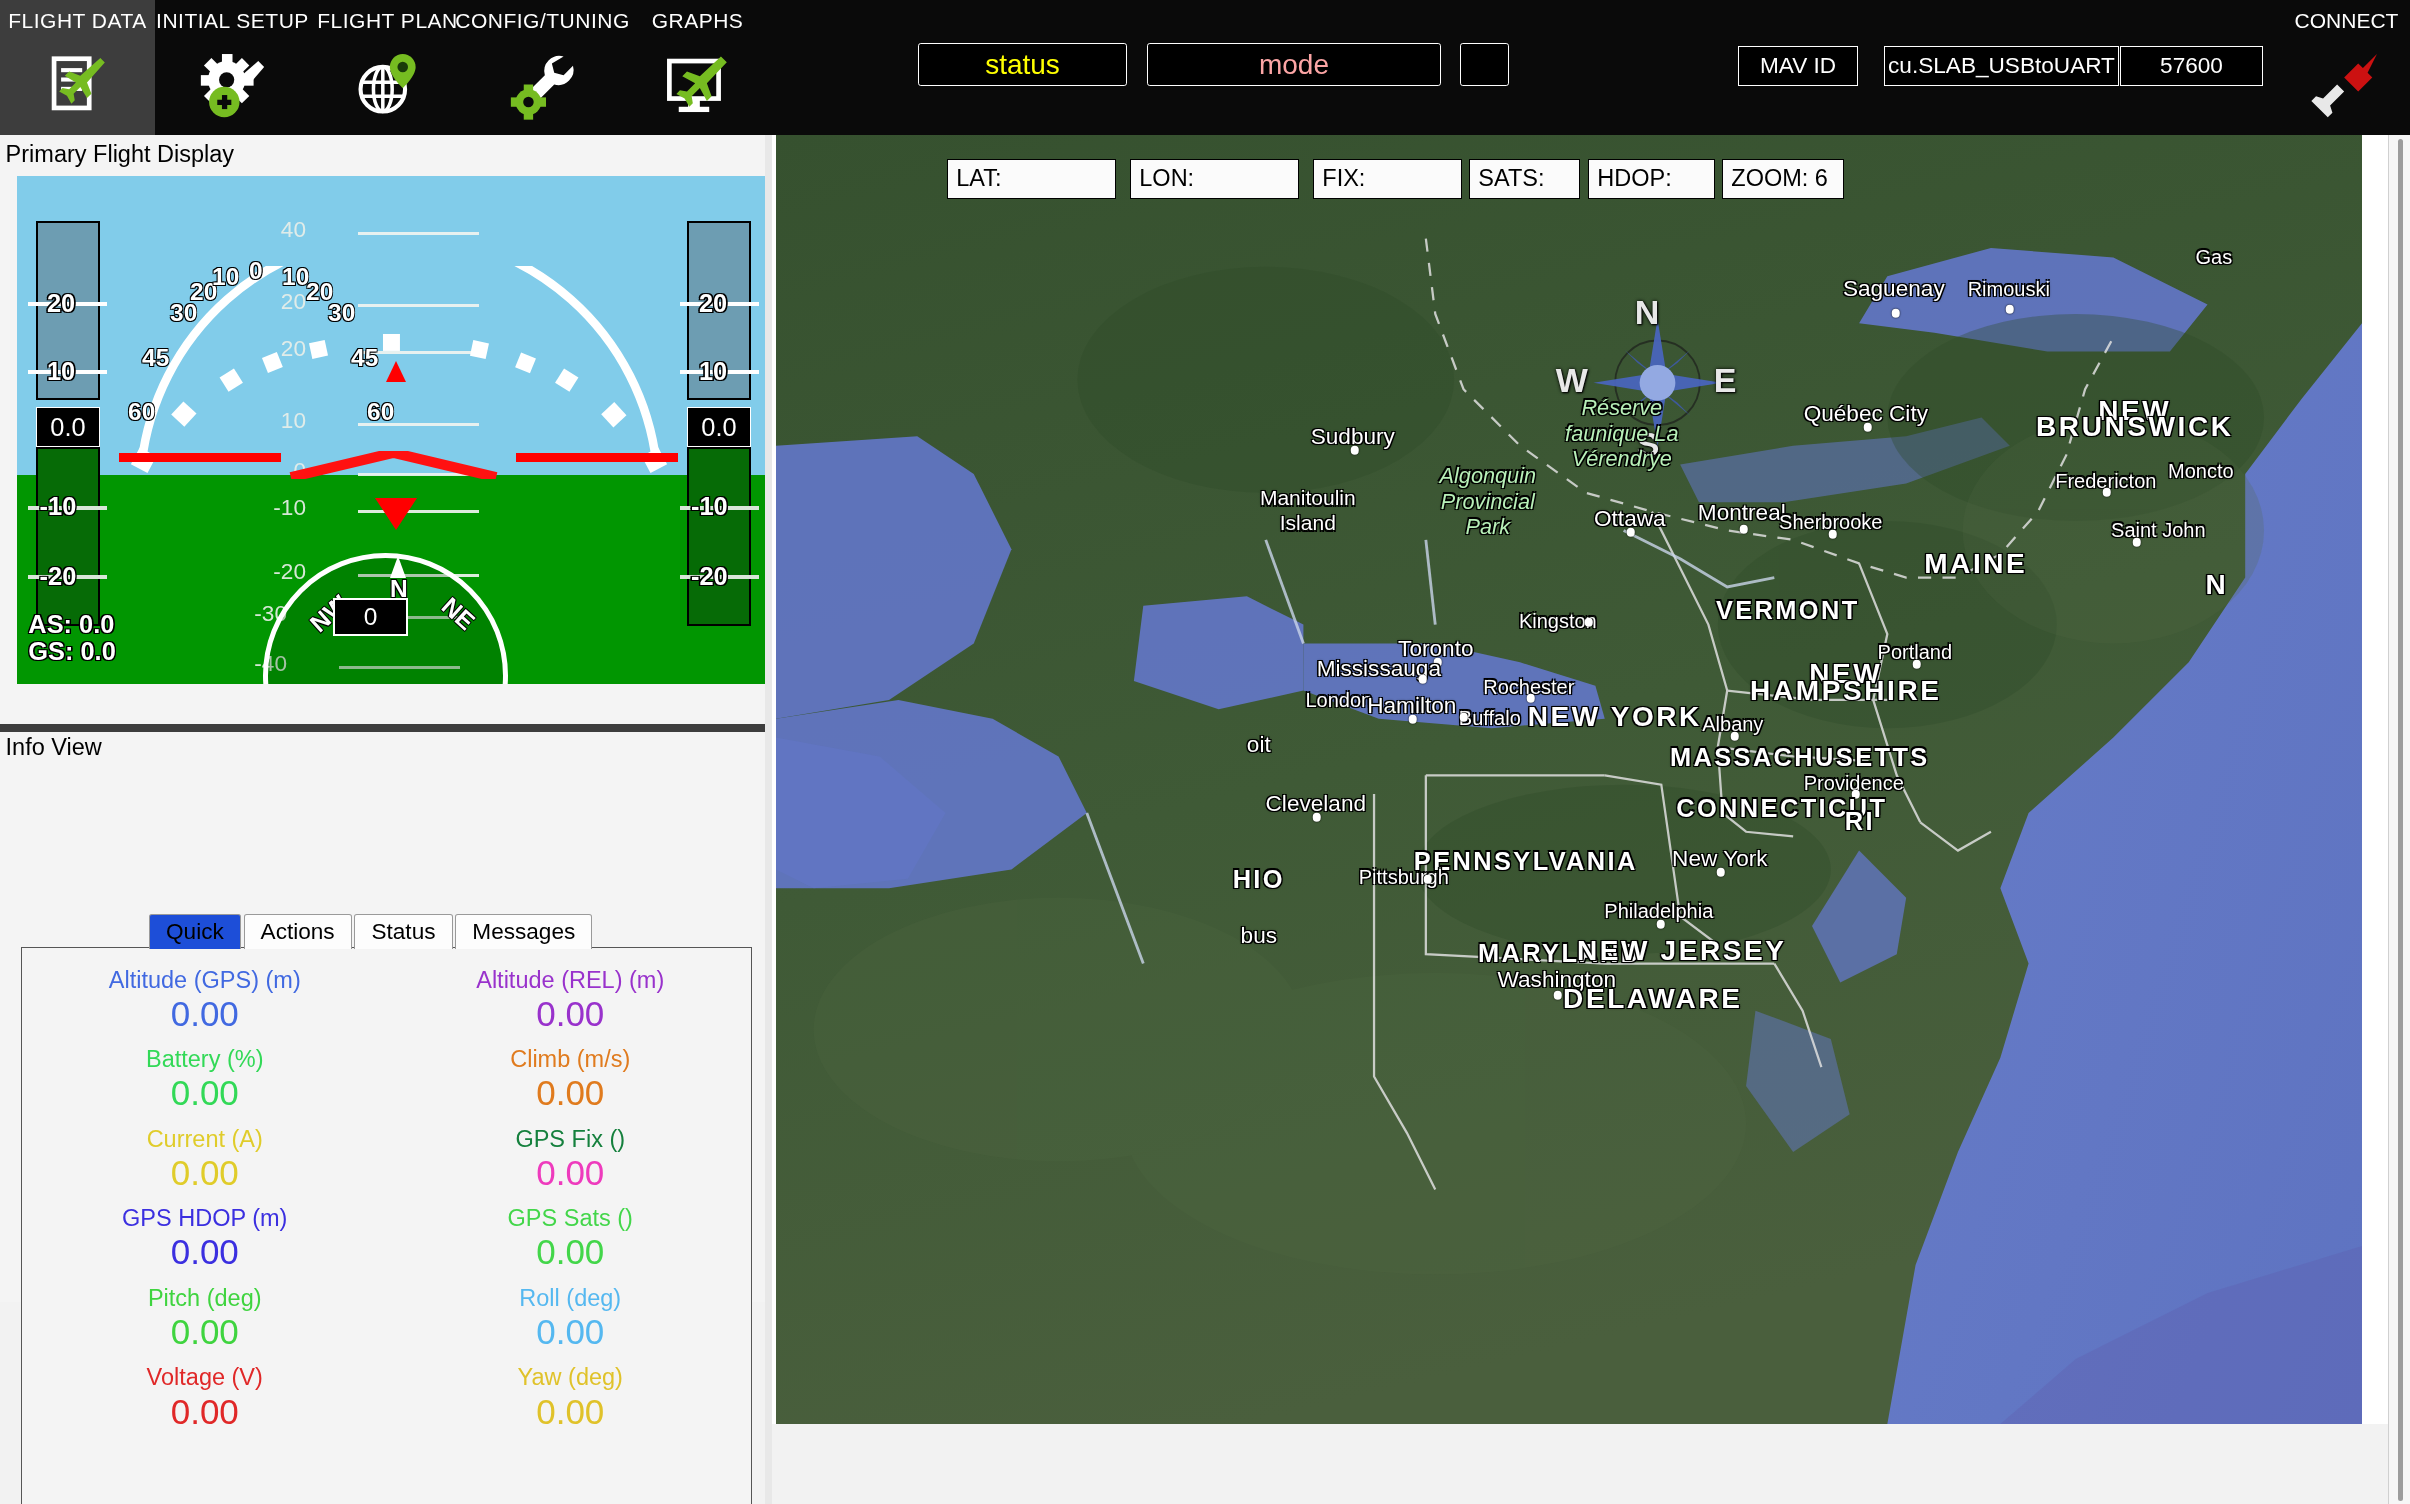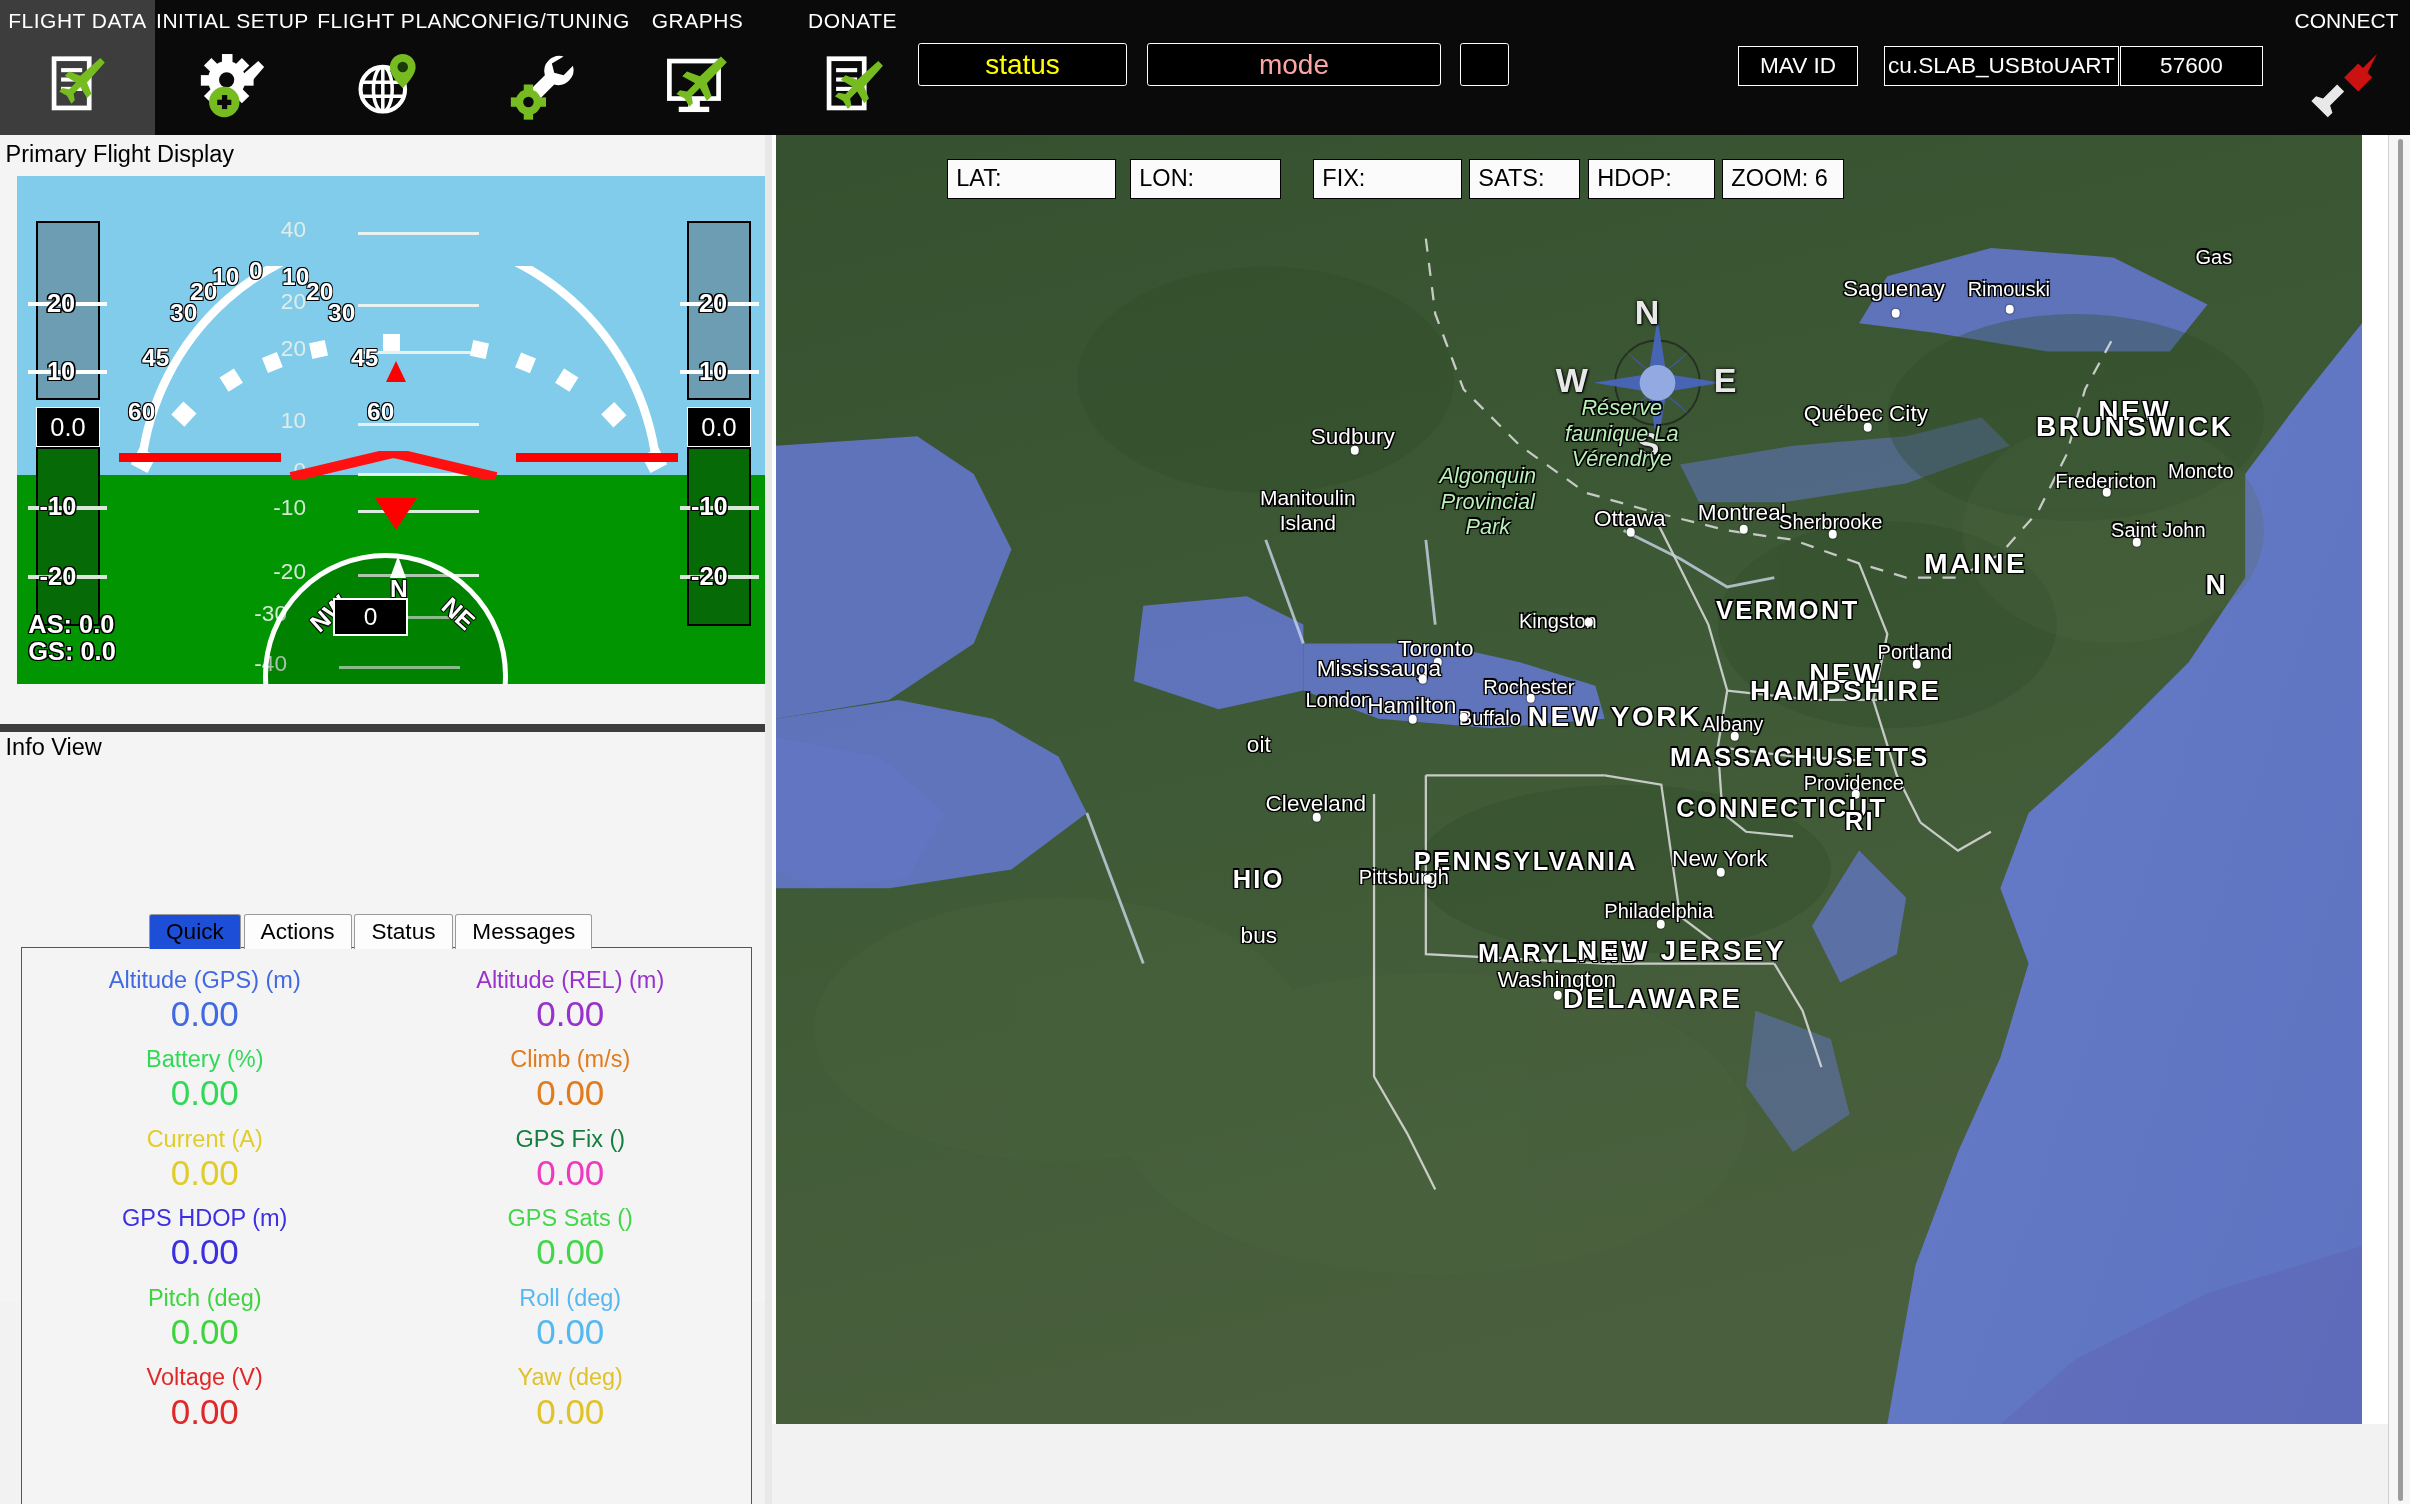--- a/index.html
+++ b/index.html
@@ -332,32 +332,20 @@
         <div class="tb-icon">
           <svg width="75" height="75" viewBox="0 0 64 64">
             <rect x="8" y="12" width="42" height="32" fill="none" stroke="#fff" stroke-width="4"></rect>
             <rect x="24" y="44" width="10" height="8" fill="#fff"></rect>
             <rect x="16" y="51" width="26" height="4.5" fill="#fff"></rect>
             <path d="M52 8 L57 13 L40 31 L44 42 L40 46 L34 35 L27 42 L28 48 L25 51 L21 44 L14 40 L17 37 L23 38 L30 31 L19 25 L23 21 L34 25 Z" fill="#76bc21"></path>
           </svg>
         </div>
       </div>
 
-      <div class="tb-tab">
-        <div class="tb-label">DONATE</div>
-        <div class="tb-icon">
-          <svg width="75" height="75" viewBox="0 0 64 64">
-            <rect x="12" y="10" width="30" height="42" fill="none" stroke="#fff" stroke-width="4"></rect>
-            <rect x="18" y="18" width="18" height="3.5" fill="#fff"></rect>
-            <rect x="18" y="26" width="18" height="3.5" fill="#fff"></rect>
-            <rect x="18" y="34" width="18" height="3.5" fill="#fff"></rect>
-            <path d="M54 12 L58 16 L42 34 L46 44 L42 48 L36 38 L30 44 L31 50 L28 53 L24 46 L17 42 L20 39 L26 40 L32 34 L22 28 L26 24 L36 28 Z" fill="#76bc21"></path>
-          </svg>
-        </div>
-      </div>
     </div>
 
     <div class="tb-field" id="status-box">
       <span>status</span>
     </div>
     <div class="tb-field" id="mode-box">
       <span>mode</span>
     </div>
     <div class="tb-field" id="blank-box"></div>
 
@@ -739,21 +727,21 @@
             <div>Park</div>
           </div>
           <div class="map-label ml-park" style="color: rgb(255, 255, 255); font-style: normal; font-size: 21px; left: 532px; top: 376px;">
             <div>Manitoulin</div>
             <div>Island</div>
           </div>
         </div>
 
       <div id="map-fields">
           <div class="map-field" style="left: 171px; top: 23.5px; width: 169px;">LAT:</div>
-          <div class="map-field" style="left: 354px; top: 23.5px; width: 151px;">LON:</div>
+          <div class="map-field" style="left: 354px; top: 23.5px; width: 169px;">LON:</div>
           <div class="map-field" style="left: 537px; top: 23.5px; width: 149px;">FIX:</div>
           <div class="map-field" style="left: 693px; top: 23.5px; width: 111px;">SATS:</div>
           <div class="map-field" style="left: 812px; top: 23.5px; width: 127px;">HDOP:</div>
           <div class="map-field" style="left: 946px; top: 23.5px; width: 122px;">ZOOM: 6</div>
         </div>
     </div>
 
     <div class="map-toolbar">
       <div id="map-buttons"></div>
 

